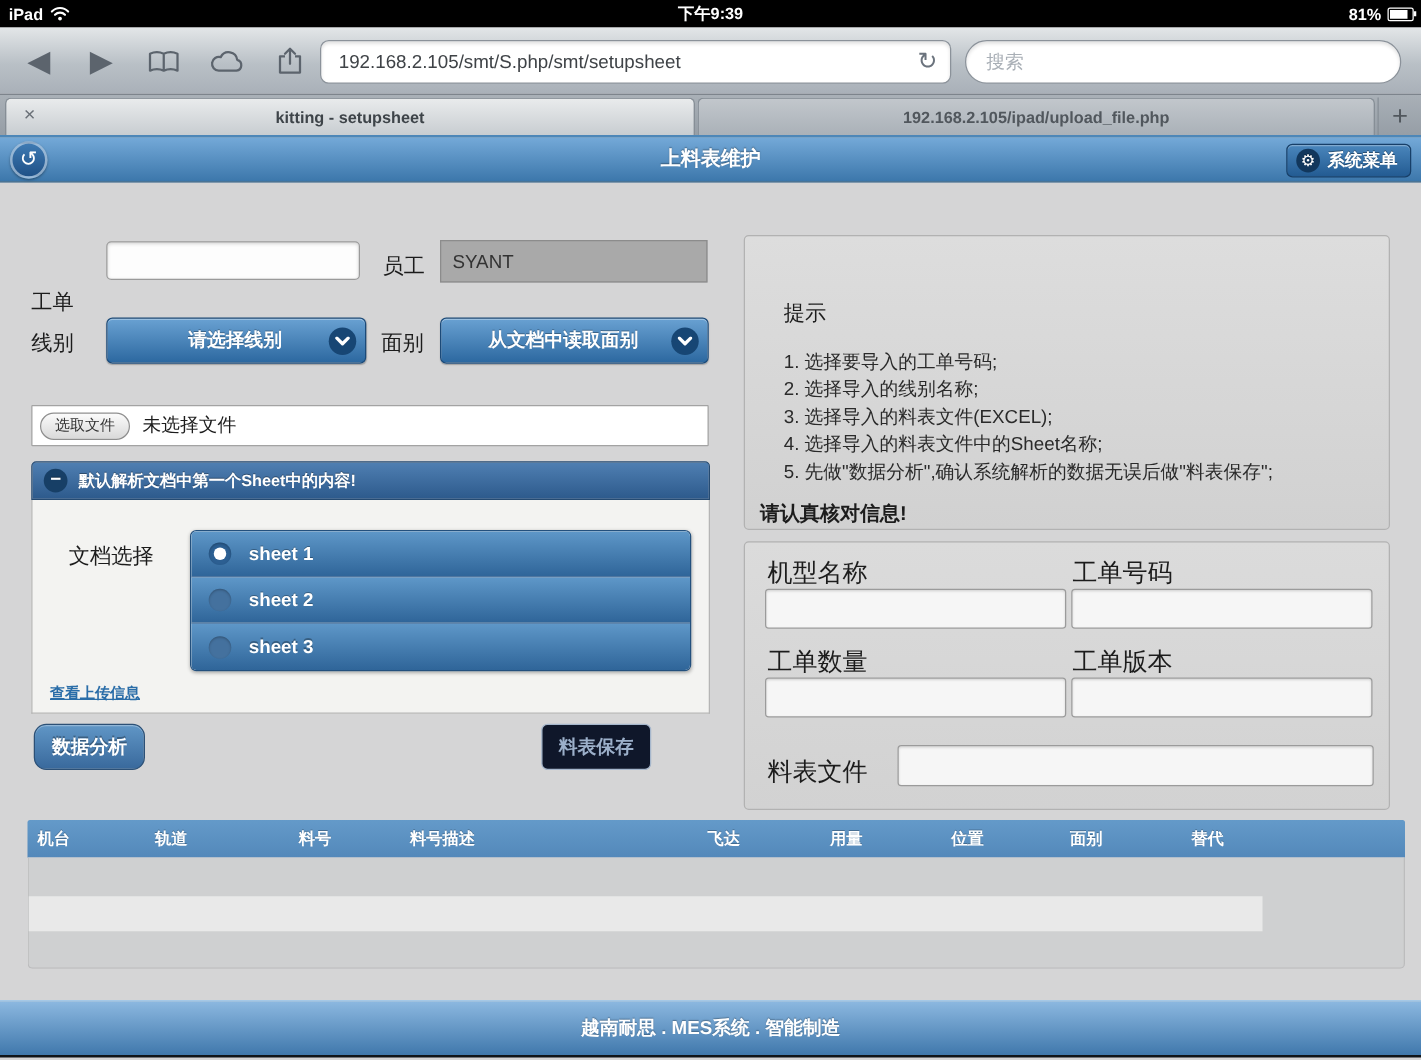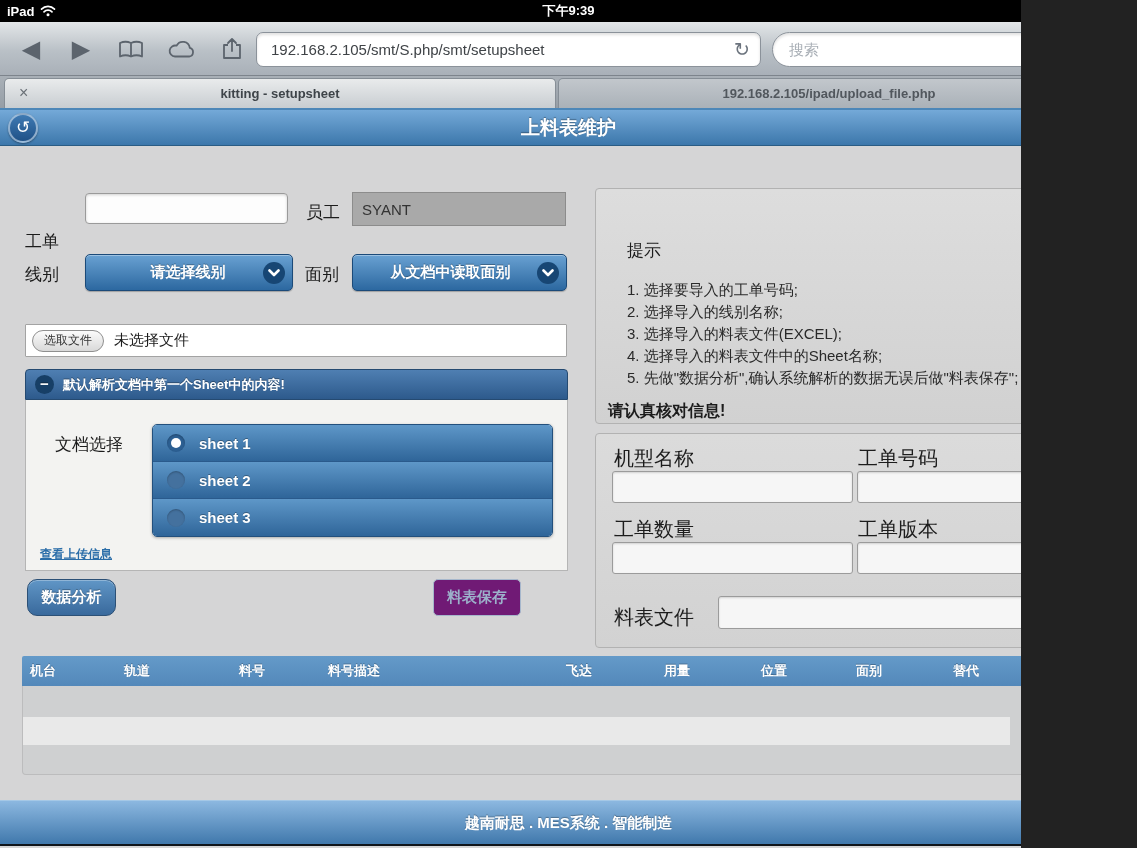--- a/index.html
+++ b/index.html
@@ -1,18 +1,18 @@
 <!DOCTYPE html>
 <html><head>
 <meta charset="utf-8">
 <style>
   * { margin:0; padding:0; box-sizing:border-box; }
   html,body { background:#222; }
   #app {
-    position:relative; width:1021px; height:848px; overflow:hidden;
+    position:relative; width:1137px; height:848px; overflow:hidden;
     background:#d5d5d6; font-family:"Liberation Sans","DejaVu Sans",sans-serif;
   }
   
   .statusbar { position:absolute; top:0; left:0; width:1137px; height:22px; background:#000;
     color:#fff; font-size:13px; font-weight:bold; display:flex; align-items:center; }
   .sb-left { position:absolute; left:7px; top:0; height:22px; display:flex; align-items:center; gap:6px; }
   .sb-time { position:absolute; left:0; width:100%; text-align:center; }
   .sb-right { position:absolute; right:6px; top:0; height:22px; display:flex; align-items:center; gap:5px; }
   .battery { position:relative; width:21px; height:11px; border:1px solid #fff; border-radius:2px; }
   .battery .fill { position:absolute; left:1px; top:1px; bottom:1px; width:14px; background:#fff; }
@@ -42,21 +42,21 @@
   .tab.active { left:4px; width:552px; background:linear-gradient(#e9ebec,#c8cdd1); color:#3e4449; }
   .tab.inactive { left:558px; width:542px; background:linear-gradient(#c2c7cc,#aab1b8); color:#51575d; }
   .tab-close { position:absolute; left:14px; top:0; height:28px; display:flex; align-items:center;
     font-size:16px; font-weight:normal; color:#6a7077; }
   .newtab { position:absolute; right:0; top:2px; width:35px; height:30px; border-left:1px solid #868e96;
     display:flex; align-items:center; justify-content:center; font-size:22px; color:#51575d; }
   
   .pageheader { position:absolute; top:108px; left:0; width:1137px; height:38px;
     background:linear-gradient(#74a9d8,#3c77ab); border-top:2px solid #4d87b8; border-bottom:1px solid #2a5c84; }
   .page-title { position:absolute; left:0; width:100%; top:0; line-height:36px; text-align:center;
-    color:#fff; font-size:19px; font-weight:bold; text-shadow:0 -1px 1px rgba(0,0,0,.35); }
+    color:#fff; font-size:16px; font-weight:bold; text-shadow:0 -1px 1px rgba(0,0,0,.35); }
   .back-btn { position:absolute; left:8px; top:3px; width:30px; height:30px; border-radius:50%;
     background:linear-gradient(#3f7ab3,#1f5187); border:2px solid rgba(230,240,250,.55);
     color:#fff; font-size:17px; line-height:26px; text-align:center; box-shadow:0 1px 2px rgba(0,0,0,.35); }
   .menu-btn { position:absolute; right:8px; top:5px; height:27px; padding:0 10px 0 7px;
     background:linear-gradient(#4a86bc,#235b92); border:1px solid #173f68; border-radius:5px;
     box-shadow:inset 0 1px 0 rgba(255,255,255,.3); color:#fff; font-size:14px; font-weight:bold;
     display:flex; align-items:center; gap:6px; text-shadow:0 -1px 0 rgba(0,0,0,.35); }
   .gear-badge { width:19px; height:19px; border-radius:50%; background:#12375c; color:#fff;
     font-size:13px; line-height:19px; text-align:center; font-weight:normal; }
   
@@ -96,21 +96,21 @@
   .radio.on { background:#2c5f92; }
   .radio.on:after { content:""; position:absolute; left:4px; top:4px; width:10px; height:10px;
     border-radius:50%; background:#fff; }
   .upload-link { position:absolute; left:40px; top:546px; font-size:12px; font-weight:bold;
     color:#2a6da8; text-decoration:underline; }
   .analyze-btn { position:absolute; left:27px; top:579px; width:89px; height:37px;
     background:linear-gradient(#6096c6,#39699c); border:1px solid #2c5076; border-radius:10px;
     box-shadow:inset 0 1px 0 rgba(255,255,255,.3); color:#fff; font-size:15px; font-weight:bold;
     text-shadow:0 -1px 0 rgba(0,0,0,.3); }
   .save-btn { position:absolute; left:433px; top:579px; width:88px; height:37px;
-    background:#701a75; border:1px solid #a6b7cc; border-radius:5px; color:#9cb0ca;
+    background:#0f172a; border:1px solid #a6b7cc; border-radius:5px; color:#9cb0ca;
     font-size:15px; font-weight:bold; }
   
   .tips-box { position:absolute; left:595px; top:188px; width:517px; height:236px;
     background:linear-gradient(#dddddd,#d1d1d1); border:1px solid #b2b2b2; border-radius:4px; }
   .tips-title { position:absolute; left:31px; top:50px; font-size:17px; color:#1c1c1c; }
   .tips-list { position:absolute; left:31px; top:90px; font-size:15px; color:#2a2a2a; line-height:22px; }
   .tips-note { position:absolute; left:12px; top:212px; font-size:16px; font-weight:bold; color:#1c1c1c; }
   .info-box { position:absolute; left:595px; top:433px; width:517px; height:215px;
     background:linear-gradient(#dbdbdb,#d2d2d2); border:1px solid #b2b2b2; border-radius:4px; }
   .info-lbl { position:absolute; font-size:20px; color:#1c1c1c; }

